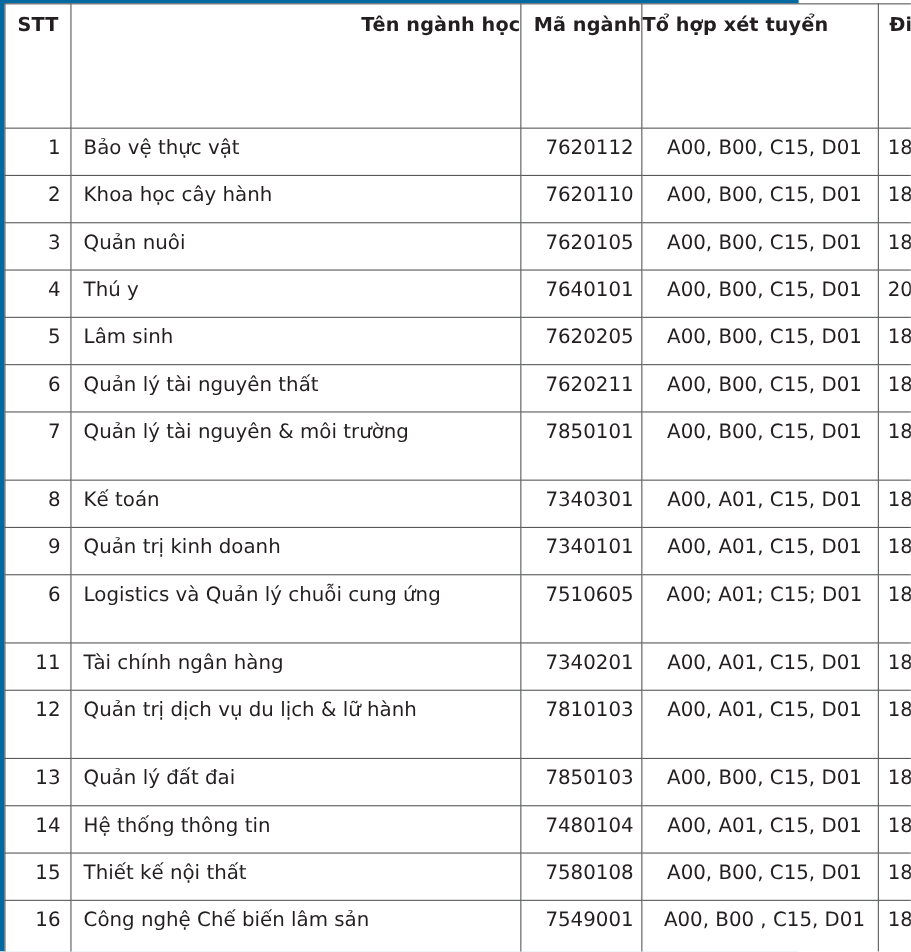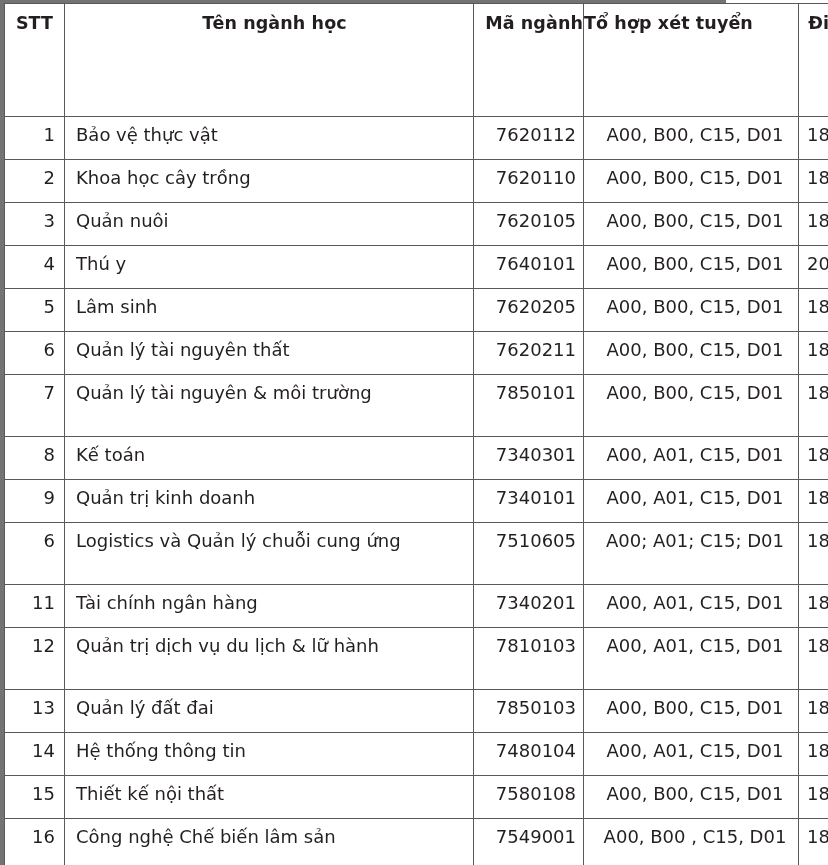--- a/index.html
+++ b/index.html
@@ -12,21 +12,21 @@
     height: 865px;
     font-family: "DejaVu Sans", "Liberation Sans", sans-serif;
     color: #231f20;
     overflow: hidden;
   }
 
   .sheet {
     position: relative;
     width: 726px;
     height: 865px;
-    background: #737373;
+    background: #0369a1;
   }
 
   table.admission-table {
     position: absolute;
     left: 4px;
     top: 3px;
     width: 816px;
     border-collapse: collapse;
     table-layout: fixed;
     background: #ffffff;
@@ -53,21 +53,21 @@
     font-weight: bold;
     font-size: 17.5px;
     line-height: 1.25;
     letter-spacing: 0.1px;
     color: #231f20;
   }
   thead th .hd {
     padding-top: 9px;
   }
   th.h-stt  .hd { text-align: center; padding-left: 0; }
-  th.h-name .hd { text-align: center;  padding-left: 11px; }
+  th.h-name .hd { text-align: right;  padding-left: 11px; }
   th.h-code .hd { text-align: right; }
   th.h-combo .hd { text-align: left; }
   th.h-score .hd { text-align: center; padding-left: 6px; padding-right: 6px; }
 
   
   tbody td {
     font-size: 18px;
     line-height: 1.24;
     color: #231f20;
     font-weight: normal;
@@ -152,21 +152,21 @@
           </td>
           <td class="c-score">
             <div class="cell">18,0</div>
           </td>
         </tr>
         <tr>
           <td class="c-stt">
             <div class="cell">2</div>
           </td>
           <td class="c-name">
-            <div class="cell">Khoa học cây trồng</div>
+            <div class="cell">Khoa học cây hành</div>
           </td>
           <td class="c-code">
             <div class="cell">7620110</div>
           </td>
           <td class="c-combo">
             <div class="cell">A00, B00, C15, D01</div>
           </td>
           <td class="c-score">
             <div class="cell">18,0</div>
           </td>

